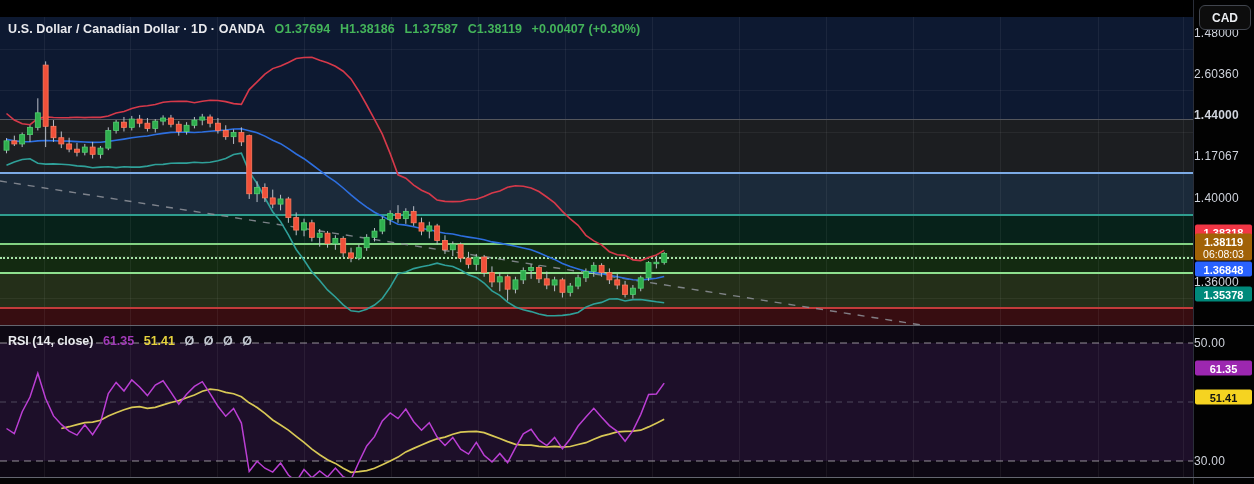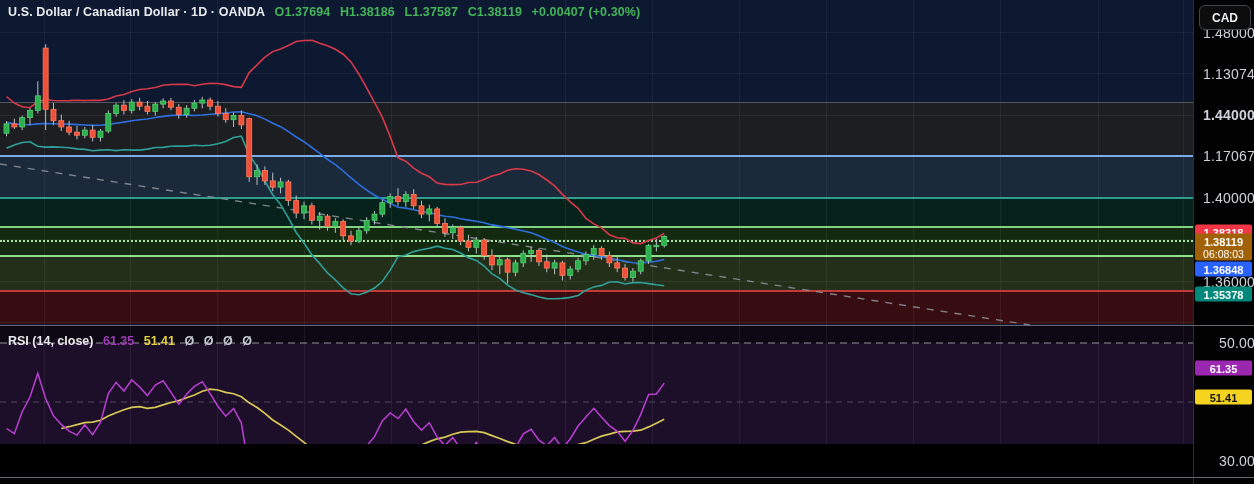--- a/index.html
+++ b/index.html
@@ -1,36 +1,36 @@
 <!DOCTYPE html>
 <html><head>
 <meta charset="utf-8">
 <style>
   html,body{margin:0;padding:0;background:#000;}
   .app{position:relative;width:1254px;height:484px;background:#000;overflow:hidden;
        font-family:"Liberation Sans",sans-serif;-webkit-font-smoothing:antialiased;}
   .chart-col{position:absolute;left:0;top:0;width:1193px;height:484px;}
-  .main-pane{position:absolute;left:0;top:0;width:1193px;height:330px;overflow:hidden;background:#0d1931;}
-  .rsi-pane{position:absolute;left:0;top:326px;width:1193px;height:118px;overflow:hidden;background:#0d0813;}
+  .main-pane{position:absolute;left:0;top:17px;width:1193px;height:330px;overflow:hidden;background:#0d1931;}
+  .rsi-pane{position:absolute;left:0;top:326px;width:1193px;height:151px;overflow:hidden;background:#0d0813;}
   .time-strip{position:absolute;left:0;top:478px;width:1193px;height:6px;background:#040404;}
   .zone{position:absolute;left:0;width:100%;}
   .hline{position:absolute;left:0;width:100%;height:0;border-top-style:solid;}
   .vgrid{position:absolute;top:0;width:1px;height:100%;background:rgba(255,255,255,0.06);}
   .hgrid{position:absolute;left:0;width:100%;height:1px;background:rgba(255,255,255,0.055);}
   svg{position:absolute;left:0;top:0;display:block;}
   .legend{position:absolute;left:8px;top:5px;z-index:30;font-size:12.5px;font-weight:700;
           color:#e9eaee;letter-spacing:.1px;white-space:nowrap;}
   .legend .row{margin-bottom:3px;height:15px;line-height:15px;}
   .tok{margin-right:6px;}
   .grn{color:#44b45a;} .blu{color:#3964ff;} .red{color:#f23645;} .teal{color:#2b9e93;}
   .pur{color:#a13ab8;} .yel{color:#e5d23d;} .gry{color:#c5cad3;font-weight:700;}
   .rsi-legend{position:absolute;left:8px;top:8px;z-index:30;font-size:12.5px;font-weight:700;color:#e9eaee;white-space:nowrap;}
   .sep{position:absolute;left:0;width:1254px;height:1px;background:#63666f;z-index:25;}
   .axis{position:absolute;left:1193px;top:0;width:61px;height:484px;background:#020202;border-left:1px solid #2a2e39;}
-  .axis .tick{position:absolute;left:0;width:100%;text-align:right;font-size:14px;color:#cfd3dc;
+  .axis .tick{position:absolute;left:0;width:100%;text-align:left;font-size:12px;color:#cfd3dc;
               transform:translateY(-50%);letter-spacing:.2px;}
   .badge{position:absolute;left:1px;width:57px;text-align:center;font-size:11px;font-weight:700;
          border-radius:2px;padding:1.5px 0;transform:translateY(-50%);z-index:5;}
   .badge .cd{font-weight:400;font-size:10.5px;}
   .cad-btn{position:absolute;left:5px;top:5px;width:50px;height:23px;background:#0d0d0d;border:1.5px solid #41454e;
            border-radius:6px;color:#eceef2;font-size:12px;font-weight:700;display:flex;align-items:center;
            justify-content:center;z-index:10;cursor:pointer;}
 </style>
 </head>
 <body>
@@ -306,21 +306,21 @@
       </div>
     </div>
 
     <div class="sep" style="top:477px"></div>
     <div class="time-strip"></div>
   </div>
 
   <div class="axis" id="priceAxis">
 
   <div class="tick" style="top: 33px;">1.48000</div>
-      <div class="tick" style="top: 74px;">1.13074</div>
+      <div class="tick" style="top: 74px;">2.60360</div>
       <div class="tick" style="top: 115px; font-weight: bold;">1.44000</div>
       <div class="tick" style="top: 156px;">1.17067</div>
       <div class="tick" style="top: 198px;">1.40000</div>
       <div class="tick" style="top: 282px;">1.36000</div>
       <div class="tick" style="top: 343px;">50.00</div>
       <div class="tick" style="top: 461px;">30.00</div>
       <div class="badge" style="top: 232px; background: rgb(242, 54, 69); color: rgb(255, 255, 255);">1.38318</div>
       <div class="badge" style="top: 247px; background: #a16207; color: rgb(255, 255, 255);">1.38119<div class="cd">06:08:03</div></div>
       <div class="badge" style="top: 269px; background: rgb(41, 98, 255); color: rgb(255, 255, 255);">1.36848</div>
       <div class="badge" style="top: 294px; background: rgb(0, 137, 123); color: rgb(255, 255, 255);">1.35378</div>

